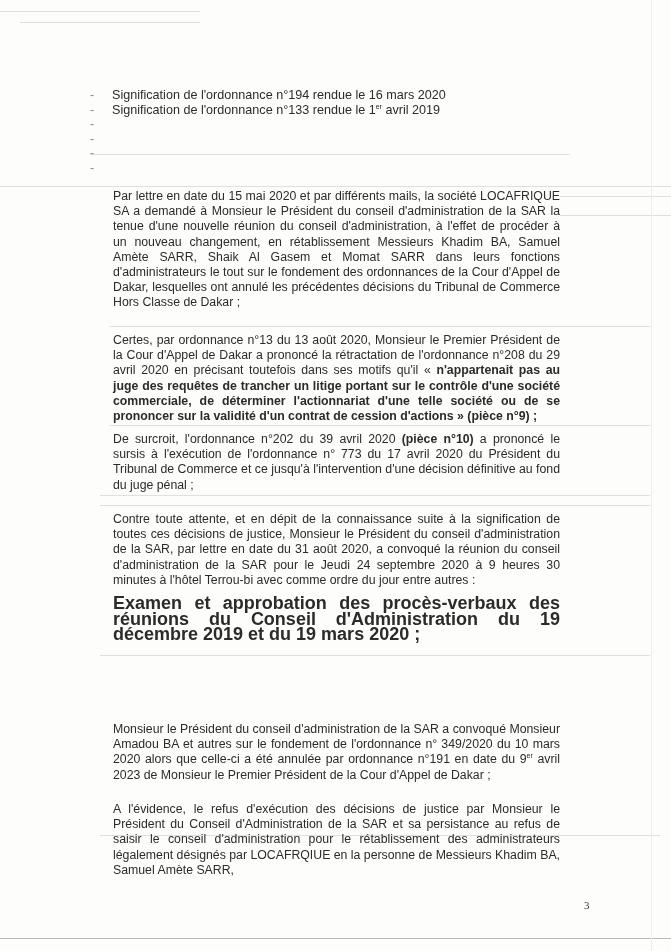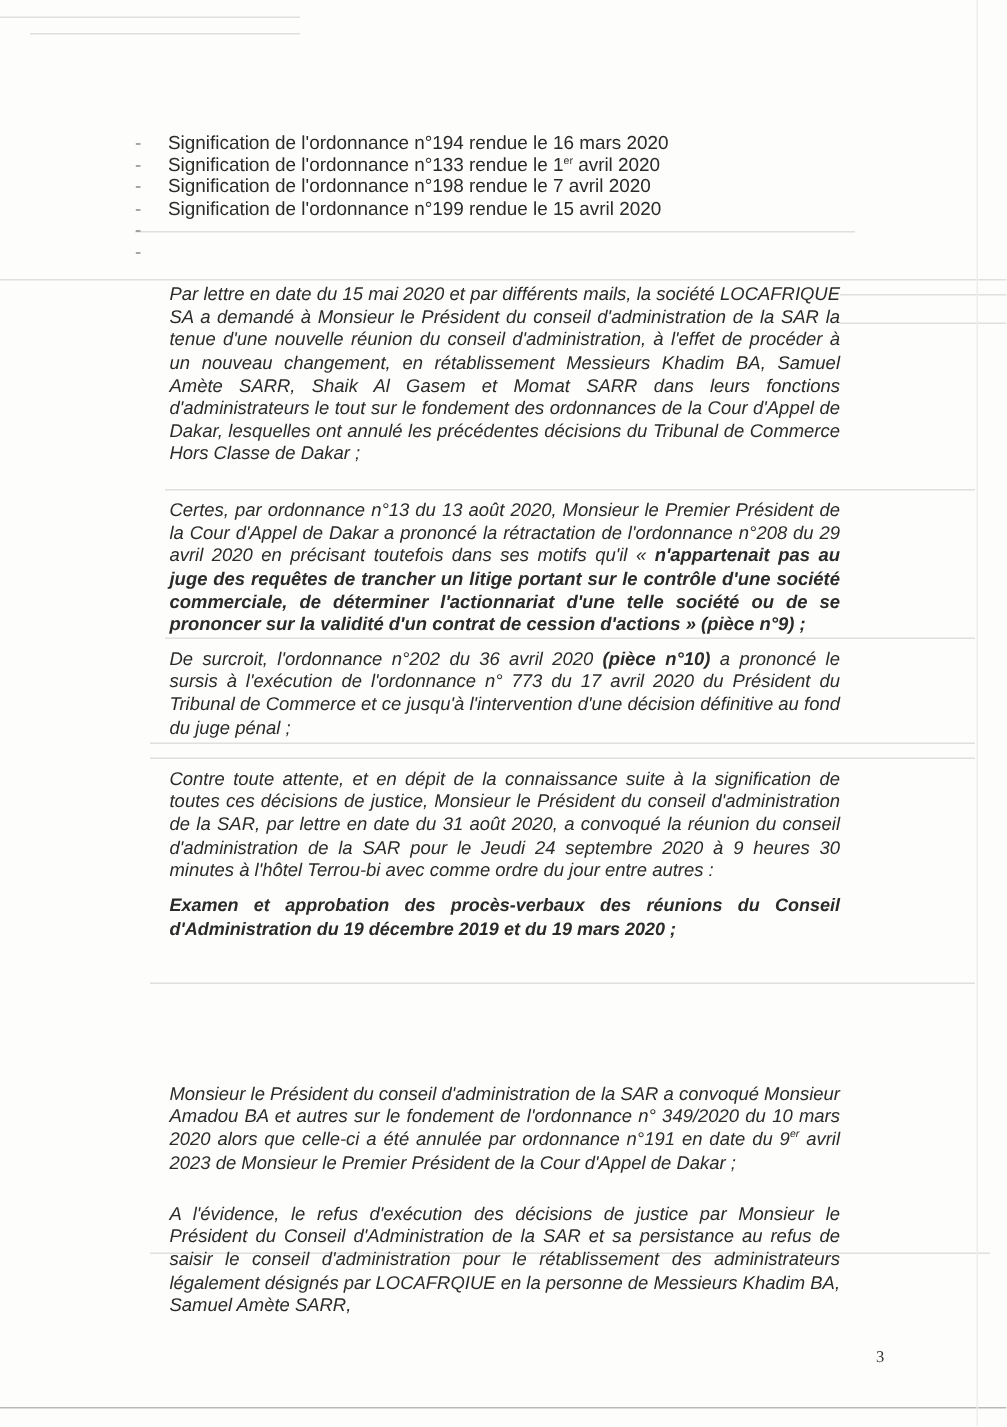--- a/index.html
+++ b/index.html
@@ -17,24 +17,24 @@
     position: absolute; height: 1px; background: #c9c9c9; opacity: 0.55;
   }
   .list {
     position: absolute; left: 90px; top: 88px; width: 470px;
     font-size: 12.6px; line-height: 14.6px;
   }
   .list-item { display: flex; white-space: nowrap; }
   .dash { width: 22px; color: #8a8a8a; }
   .para {
     position: absolute; left: 113px; width: 447px;
-    font-size: 12.3px; line-height: 15.2px; text-align: justify; font-style: italic;
+    font-size: 12.3px; line-height: 15.2px; text-align: justify;
   }
   .para b { font-weight: bold; }
-  .bold-block { font-weight: bold; font-size: 12px; line-height: 15.6px; }
+  .bold-block { font-weight: bold; font-size: 18px; line-height: 15.6px; }
   sup { font-size: 7px; vertical-align: 5px; line-height: 0; }
   .page-number {
     position: absolute; left: 584px; top: 899px;
     font-family: "Liberation Serif", serif; font-size: 11px; color: #333;
   }
   .bottom-rule { position:absolute; left:0; top:938px; width:671px; height:1px; background:#b9b9b9; }
   .right-rule { position:absolute; left:651px; top:0; width:1px; height:951px; background:#eeeeee; }
 </style>
 </head>
 <body>
@@ -54,43 +54,41 @@
   <div class="scan-line" style="left:100px;top:655px;width:550px;"></div>
   <div class="scan-line" style="left:100px;top:835px;width:560px;"></div>
 
   <div class="list">
     <div class="list-item">
       <span class="dash">-</span>
       <span>Signification de l'ordonnance n°194 rendue le 16 mars 2020</span>
     </div>
     <div class="list-item">
       <span class="dash">-</span>
-      <span><span>Signification de l'ordonnance n°133 rendue le 1</span><sup>er</sup><span> avril 2020</span></span>
+      <span><span>Signification de l'ordonnance n°133 rendue le 1</span><sup>er</sup><span> avril 2019</span></span>
     </div>
     <div class="list-item">
       <span class="dash">-</span>
-      <span>Signification de l'ordonnance n°198 rendue le 7 avril 2020</span>
     </div>
     <div class="list-item">
       <span class="dash">-</span>
-      <span>Signification de l'ordonnance n°199 rendue le 15 avril 2020</span>
     </div>
     <div class="list-item">
       <span class="dash">-</span>
     </div>
     <div class="list-item">
       <span class="dash">-</span>
     </div>
   </div>
 
   <p class="para" style="top:189px;margin:0;">Par lettre en date du 15 mai 2020 et par différents mails, la société LOCAFRIQUE SA a demandé à Monsieur le Président du conseil d'administration de la SAR la tenue d'une nouvelle réunion du conseil d'administration, à l'effet de procéder à un nouveau changement, en rétablissement Messieurs Khadim BA, Samuel Amète SARR, Shaik Al Gasem et Momat SARR dans leurs fonctions d'administrateurs le tout sur le fondement des ordonnances de la Cour d'Appel de Dakar, lesquelles ont annulé les précédentes décisions du Tribunal de Commerce Hors Classe de Dakar ;</p>
 
   <p class="para" style="top:333px;margin:0;"><span>Certes, par ordonnance n°13 du 13 août 2020, Monsieur le Premier Président de la Cour d'Appel de Dakar a prononcé la rétractation de l'ordonnance n°208 du 29 avril 2020 en précisant toutefois dans ses motifs qu'il « </span><b>n'appartenait pas au juge des requêtes de trancher un litige portant sur le contrôle d'une société commerciale, de déterminer l'actionnariat d'une telle société ou de se prononcer sur la validité d'un contrat de cession d'actions » (pièce n°9) ;</b></p>
 
-  <p class="para" style="top:432px;margin:0;"><span>De surcroit, l'ordonnance n°202 du 36 avril 2020 </span><b>(pièce n°10)</b><span>  a prononcé le sursis à l'exécution de l'ordonnance n° 773 du 17 avril 2020 du Président du Tribunal de Commerce et ce jusqu'à l'intervention d'une décision définitive au fond du juge pénal ;</span></p>
+  <p class="para" style="top:432px;margin:0;"><span>De surcroit, l'ordonnance n°202 du 39 avril 2020 </span><b>(pièce n°10)</b><span>  a prononcé le sursis à l'exécution de l'ordonnance n° 773 du 17 avril 2020 du Président du Tribunal de Commerce et ce jusqu'à l'intervention d'une décision définitive au fond du juge pénal ;</span></p>
 
   <p class="para" style="top:512px;margin:0;">Contre toute attente, et en dépit de la connaissance suite à la signification de toutes ces décisions de justice, Monsieur le Président du conseil d'administration de la SAR, par lettre en date du 31 août 2020, a convoqué la réunion du conseil d'administration de la SAR pour le Jeudi 24 septembre 2020 à 9 heures 30 minutes à l'hôtel Terrou-bi  avec comme ordre du jour entre autres :</p>
 
   <p class="para bold-block" style="top:596px;margin:0;">Examen et approbation des procès-verbaux des réunions du Conseil d'Administration du 19 décembre 2019 et du 19 mars 2020 ;</p>
 
 
   <p class="para" style="top:722px;margin:0;"><span>Monsieur le Président du conseil d'administration de la SAR a convoqué Monsieur Amadou BA et autres sur le fondement de l'ordonnance n° 349/2020 du 10 mars 2020 alors que celle-ci a été annulée par ordonnance n°191 en date du 9</span><sup>er</sup><span> avril 2023 de Monsieur le Premier Président de la Cour d'Appel de Dakar ;</span></p>
 
   <p class="para" style="top:802px;margin:0;">A l'évidence, le refus d'exécution des décisions de justice par Monsieur le Président du Conseil d'Administration de la SAR et sa persistance au refus de saisir le conseil d'administration pour le rétablissement des administrateurs légalement désignés par LOCAFRQIUE en la personne de Messieurs Khadim BA, Samuel Amète SARR,</p>
 

